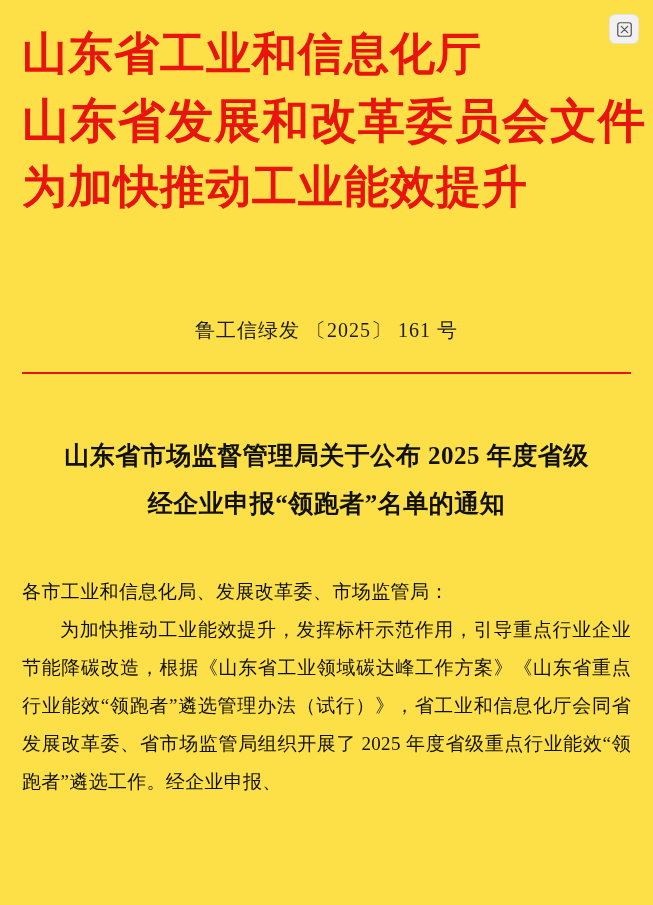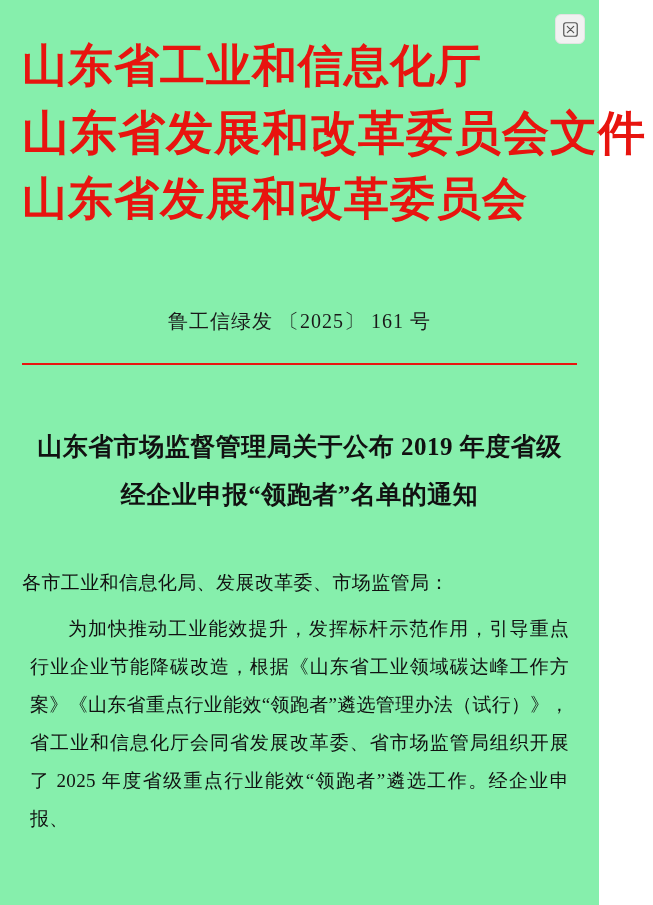--- a/index.html
+++ b/index.html
@@ -10,25 +10,25 @@
     width: 653px;
     height: 905px;
     background: #ffffff;
     font-family: "Liberation Serif", "DejaVu Serif", serif;
     overflow: hidden;
     position: relative;
   }
 
   .page {
     position: relative;
-    width: 599px;
+    width: 653px;
     height: 905px;
-    background: #86efac;
+    background: #fde047;
     box-sizing: border-box;
-    padding: 16px 22px;
+    padding: 4px 22px;
   }
 
   
   .close-btn {
     position: absolute;
     top: 14px;
     right: 14px;
     width: 28px;
     height: 28px;
     border-radius: 6px;
@@ -55,21 +55,21 @@
     letter-spacing: 1px;
     white-space: nowrap;
     text-align: left;
   }
   .masthead-line.l1 { font-size: 45px; }
   .masthead-line.l2 { font-size: 47px; }
   .masthead-line.l3 { font-size: 45px; }
 
   
   .doc-number {
-    margin-top: 75px;
+    margin-top: 96px;
     text-align: center;
     font-size: 20px;
     color: #1a1a1a;
     letter-spacing: 1px;
   }
 
   
   .red-rule {
     margin-top: 28px;
     height: 2px;
@@ -103,47 +103,47 @@
     font-family: Liberation Mono, monospace;
   }
   .para {
     font-size: 19px;
     color: #111111;
     line-height: 2.0;
     letter-spacing: 0.3px;
     text-align: justify;
     text-justify: inter-ideograph;
     text-indent: 2em;
-    margin: 8px;
+    margin: 0;
   }
 </style>
 </head>
 <body>
 
 <div class="page">
 
   <div class="close-btn">
     <svg width="15" height="15" viewBox="0 0 16 16" aria-hidden="true">
       <rect x="0.8" y="0.8" width="14.4" height="14.4" rx="2.4" fill="none" stroke="#555" stroke-width="1.3"></rect>
       <path d="M4.6 4.6 L11.4 11.4 M11.4 4.6 L4.6 11.4" stroke="#555" stroke-width="1.3" stroke-linecap="round"></path>
     </svg>
   </div>
 
   <div class="masthead">
     <div class="masthead-line l1">山东省工业和信息化厅</div>
     <div class="masthead-line l2">山东省发展和改革委员会文件</div>
-    <div class="masthead-line l3">山东省发展和改革委员会</div>
+    <div class="masthead-line l3">为加快推动工业能效提升</div>
   </div>
 
   <div class="doc-number">鲁工信绿发 〔2025〕 161 号</div>
 
   <div class="red-rule"></div>
 
   <div class="title-block">
-    <div class="title-line">山东省市场监督管理局关于公布 2019 年度省级</div>
+    <div class="title-line">山东省市场监督管理局关于公布 2025 年度省级</div>
     <div class="title-line">经企业申报“领跑者”名单的通知</div>
   </div>
 
   <div class="body-block">
     <div class="salutation">各市工业和信息化局、发展改革委、市场监管局：</div>
     <p class="para">为加快推动工业能效提升，发挥标杆示范作用，引导重点行业企业节能降碳改造，根据《山东省工业领域碳达峰工作方案》《山东省重点行业能效“领跑者”遴选管理办法（试行）》，省工业和信息化厅会同省发展改革委、省市场监管局组织开展了 2025 年度省级重点行业能效“领跑者”遴选工作。经企业申报、</p>
   </div>
 
 </div>
 

